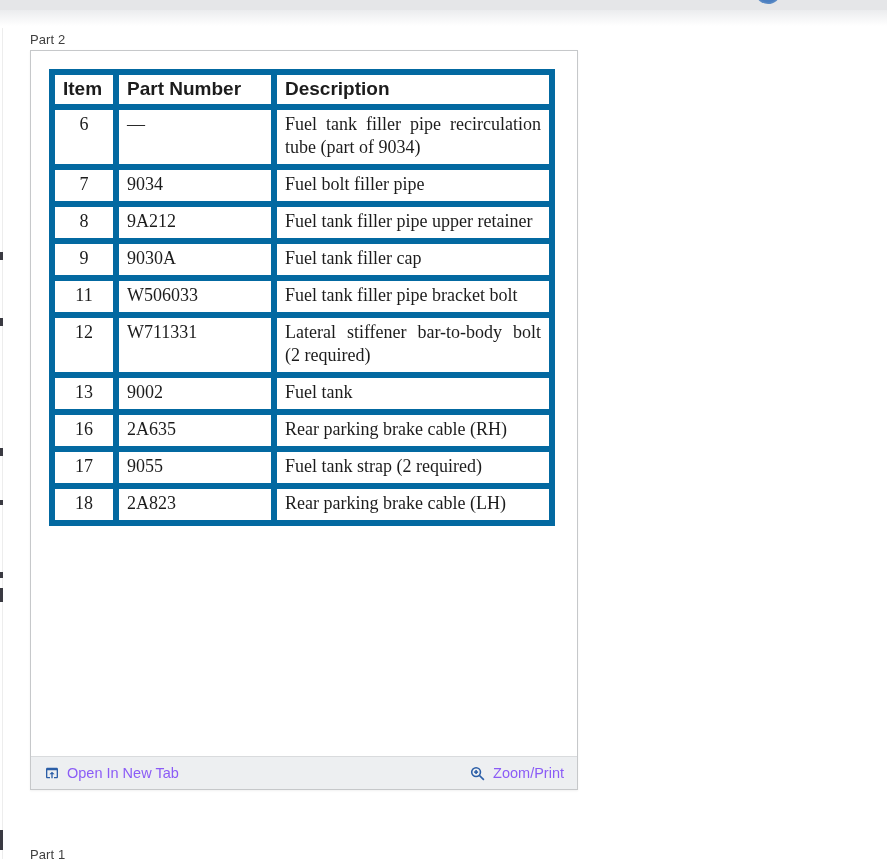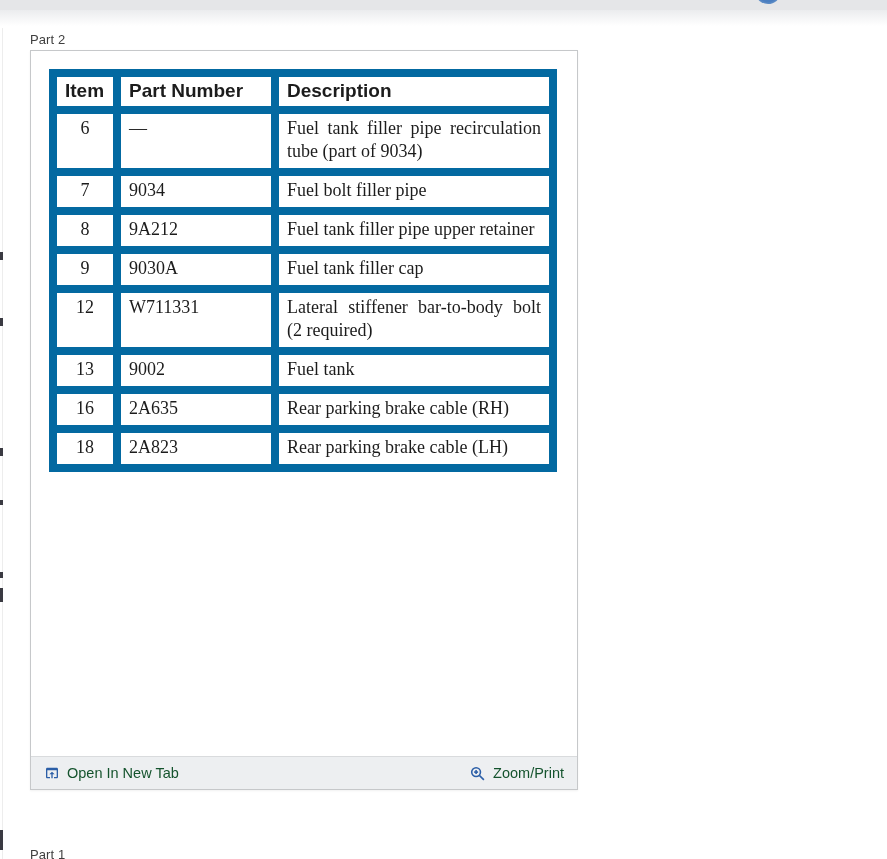--- a/index.html
+++ b/index.html
@@ -78,21 +78,21 @@
     left: 18px;
     top: 18px;
   }
   table.parts {
     border-collapse: collapse;
     table-layout: fixed;
     width: 500px;
     color: #1c1c1c;
   }
   table.parts th, table.parts td {
-    border: 8px solid #0369a1;
+    border: 6px solid #0369a1;
     vertical-align: top;
   }
   table.parts th {
     font-family: "Liberation Sans", sans-serif;
     font-weight: bold;
     font-size: 19px;
     text-align: left;
     padding: 3px 8px 4px 8px;
   }
   table.parts td {
@@ -116,21 +116,21 @@
     display: flex;
     align-items: center;
     justify-content: space-between;
     padding: 0 13px;
     box-sizing: border-box;
   }
   .footer-link {
     display: flex;
     align-items: center;
     gap: 7px;
-    color: #14532d;
+    color: #8b5cf6;
     font-size: 14.5px;
     text-decoration: none;
     cursor: pointer;
   }
   .footer-link svg { display: block; }
 </style>
 </head>
 <body>
 
 <div class="top-strip"></div>
@@ -180,33 +180,43 @@
             <td class="col-item">8</td>
             <td class="col-part">9A212</td>
             <td class="col-desc">Fuel tank filler pipe upper retainer</td>
           </tr>
           <tr>
             <td class="col-item">9</td>
             <td class="col-part">9030A</td>
             <td class="col-desc">Fuel tank filler cap</td>
           </tr>
           <tr>
+            <td class="col-item">11</td>
+            <td class="col-part">W506033</td>
+            <td class="col-desc">Fuel tank filler pipe bracket bolt</td>
+          </tr>
+          <tr>
             <td class="col-item">12</td>
             <td class="col-part">W711331</td>
             <td class="col-desc">Lateral stiffener bar-to-body bolt (2 required)</td>
           </tr>
           <tr>
             <td class="col-item">13</td>
             <td class="col-part">9002</td>
             <td class="col-desc">Fuel tank</td>
           </tr>
           <tr>
             <td class="col-item">16</td>
             <td class="col-part">2A635</td>
             <td class="col-desc">Rear parking brake cable (RH)</td>
+          </tr>
+          <tr>
+            <td class="col-item">17</td>
+            <td class="col-part">9055</td>
+            <td class="col-desc">Fuel tank strap (2 required)</td>
           </tr>
           <tr>
             <td class="col-item">18</td>
             <td class="col-part">2A823</td>
             <td class="col-desc">Rear parking brake cable (LH)</td>
           </tr>
         </tbody>
     </table>
   </div>
 

